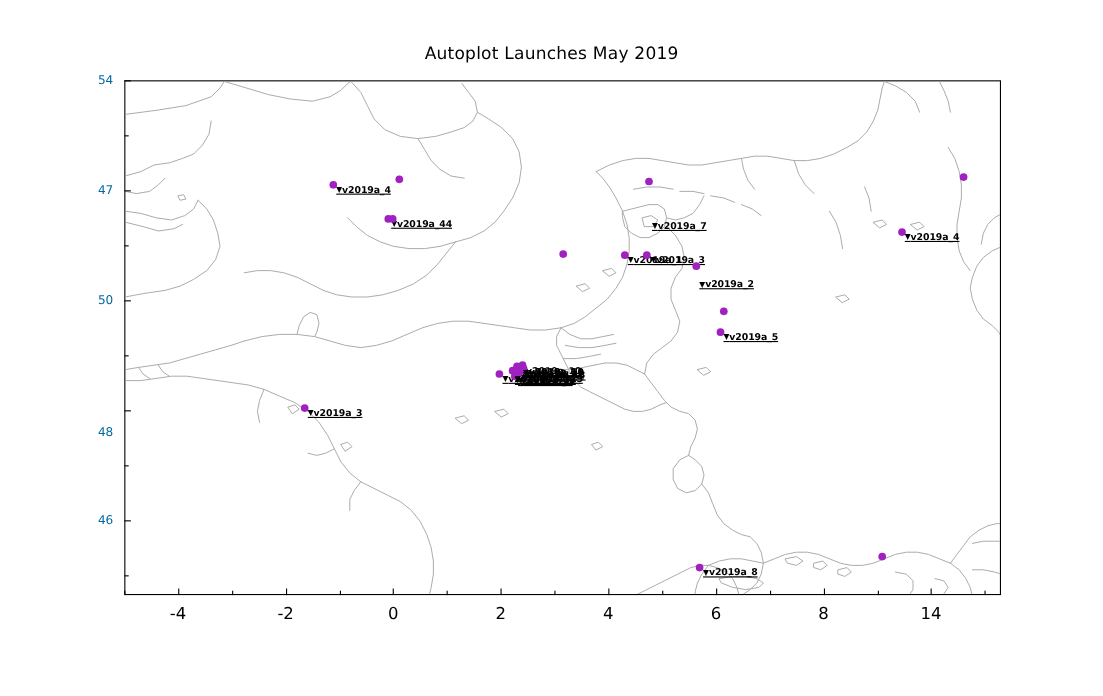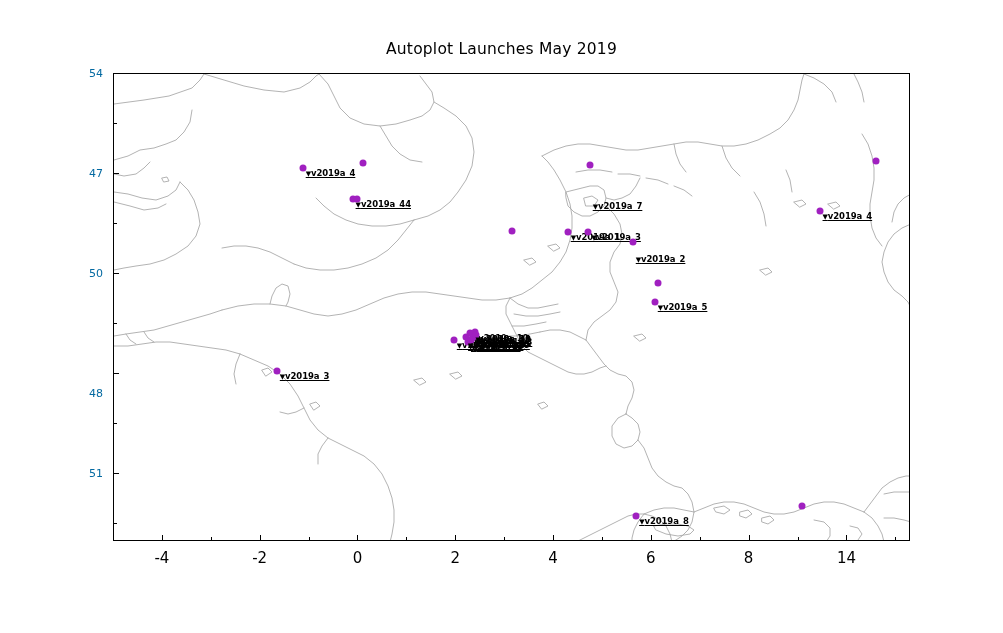--- a/index.html
+++ b/index.html
@@ -295,21 +295,21 @@
       <div class="tick-y major" style="top: 173.107px; left: 113px; width: 6px;"></div>
       <div class="tick-y major" style="top: 73px; left: 113px; width: 6px;"></div>
       <div class="ticklabel-x" style="left: 161.896px;">-4</div>
       <div class="ticklabel-x" style="left: 259.687px;">-2</div>
       <div class="ticklabel-x" style="left: 357.479px;">0</div>
       <div class="ticklabel-x" style="left: 455.27px;">2</div>
       <div class="ticklabel-x" style="left: 553.061px;">4</div>
       <div class="ticklabel-x" style="left: 650.853px;">6</div>
       <div class="ticklabel-x" style="left: 748.644px;">8</div>
       <div class="ticklabel-x" style="left: 846.436px;">14</div>
-      <div class="ticklabel-y" style="top: 473.428px;">51</div>
+      <div class="ticklabel-y" style="top: 473.428px;">46</div>
       <div class="ticklabel-y" style="top: 393px;">48</div>
       <div class="ticklabel-y" style="top: 273.214px;">50</div>
       <div class="ticklabel-y" style="top: 173.107px;">47</div>
       <div class="ticklabel-y" style="top: 73px;">54</div>
     </div>
   <div id="data-layer">
       <div class="marker" style="left: 302.715px; top: 168.102px; background: rgb(160, 32, 192);"></div>
       <div class="point-label" style="left: 305.715px; top: 173.102px;"><span class="caret">▼</span>v2019a_4</div>
       <div class="marker" style="left: 363.346px; top: 163.096px; background: rgb(160, 32, 192);"></div>
       <div class="marker" style="left: 352.589px; top: 199.135px; background: rgb(160, 32, 192);"></div>

